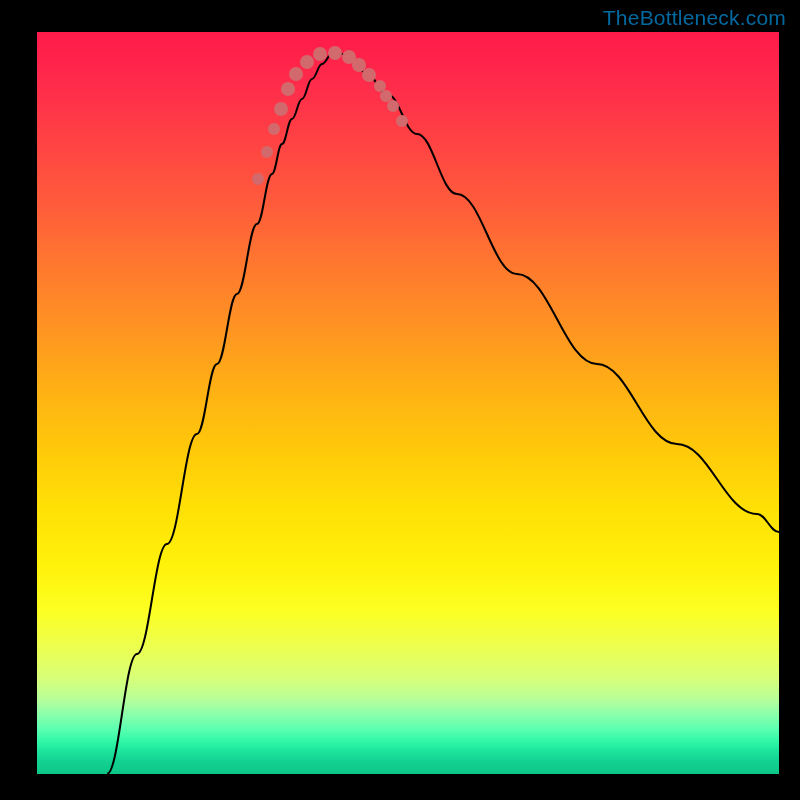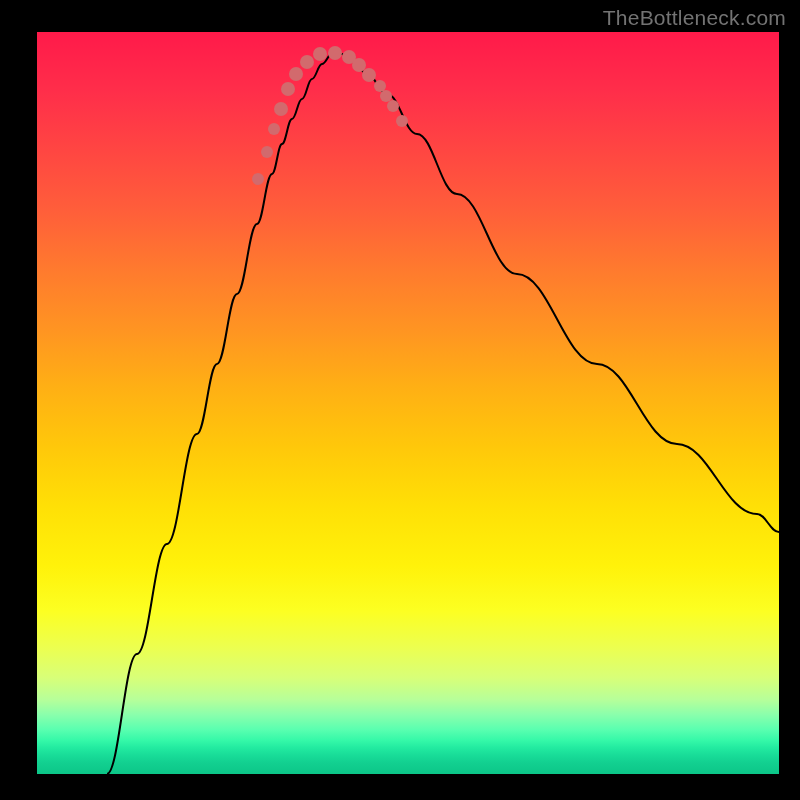--- a/index.html
+++ b/index.html
@@ -48,21 +48,21 @@
       #12d090 98.5%,
       #0cc688 100%
     );
   }
   .watermark {
     position: absolute;
     top: 6px;
     right: 14px;
     font-size: 21px;
     letter-spacing: 0.2px;
-    color: #737373;
+    color: #0369a1;
     font-weight: 500;
   }
   svg.curve {
     position: absolute;
     left: 0;
     top: 0;
     width: 742px;
     height: 742px;
   }
 </style>

